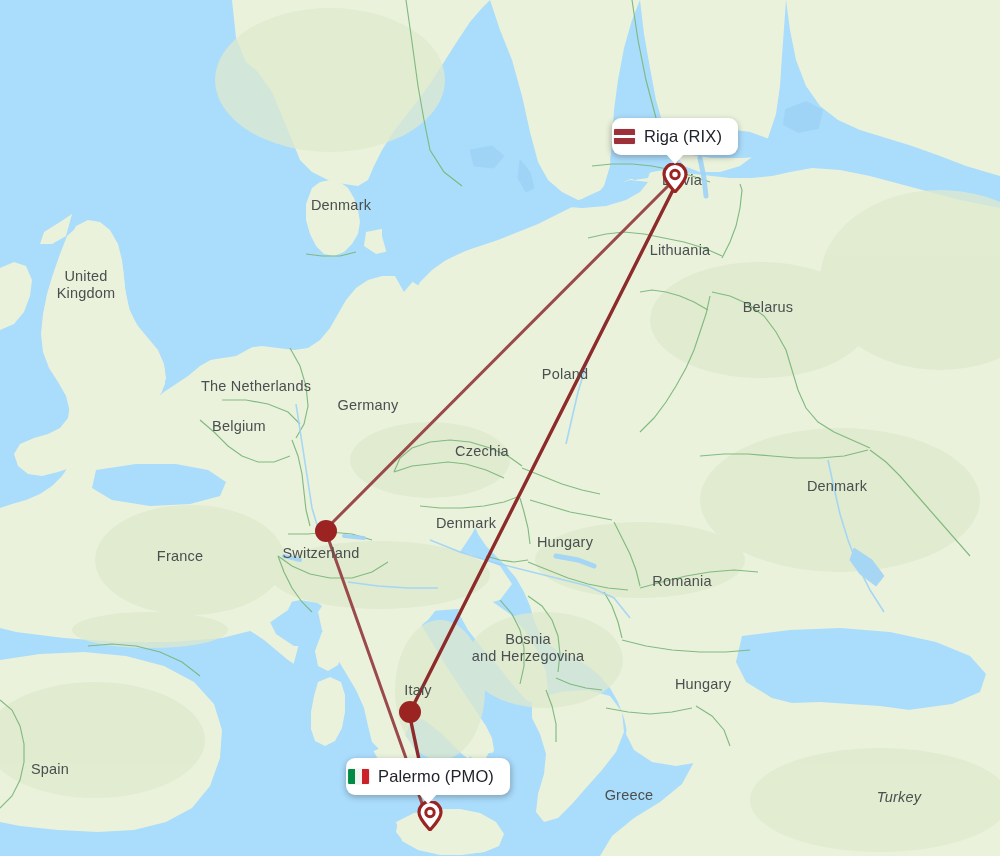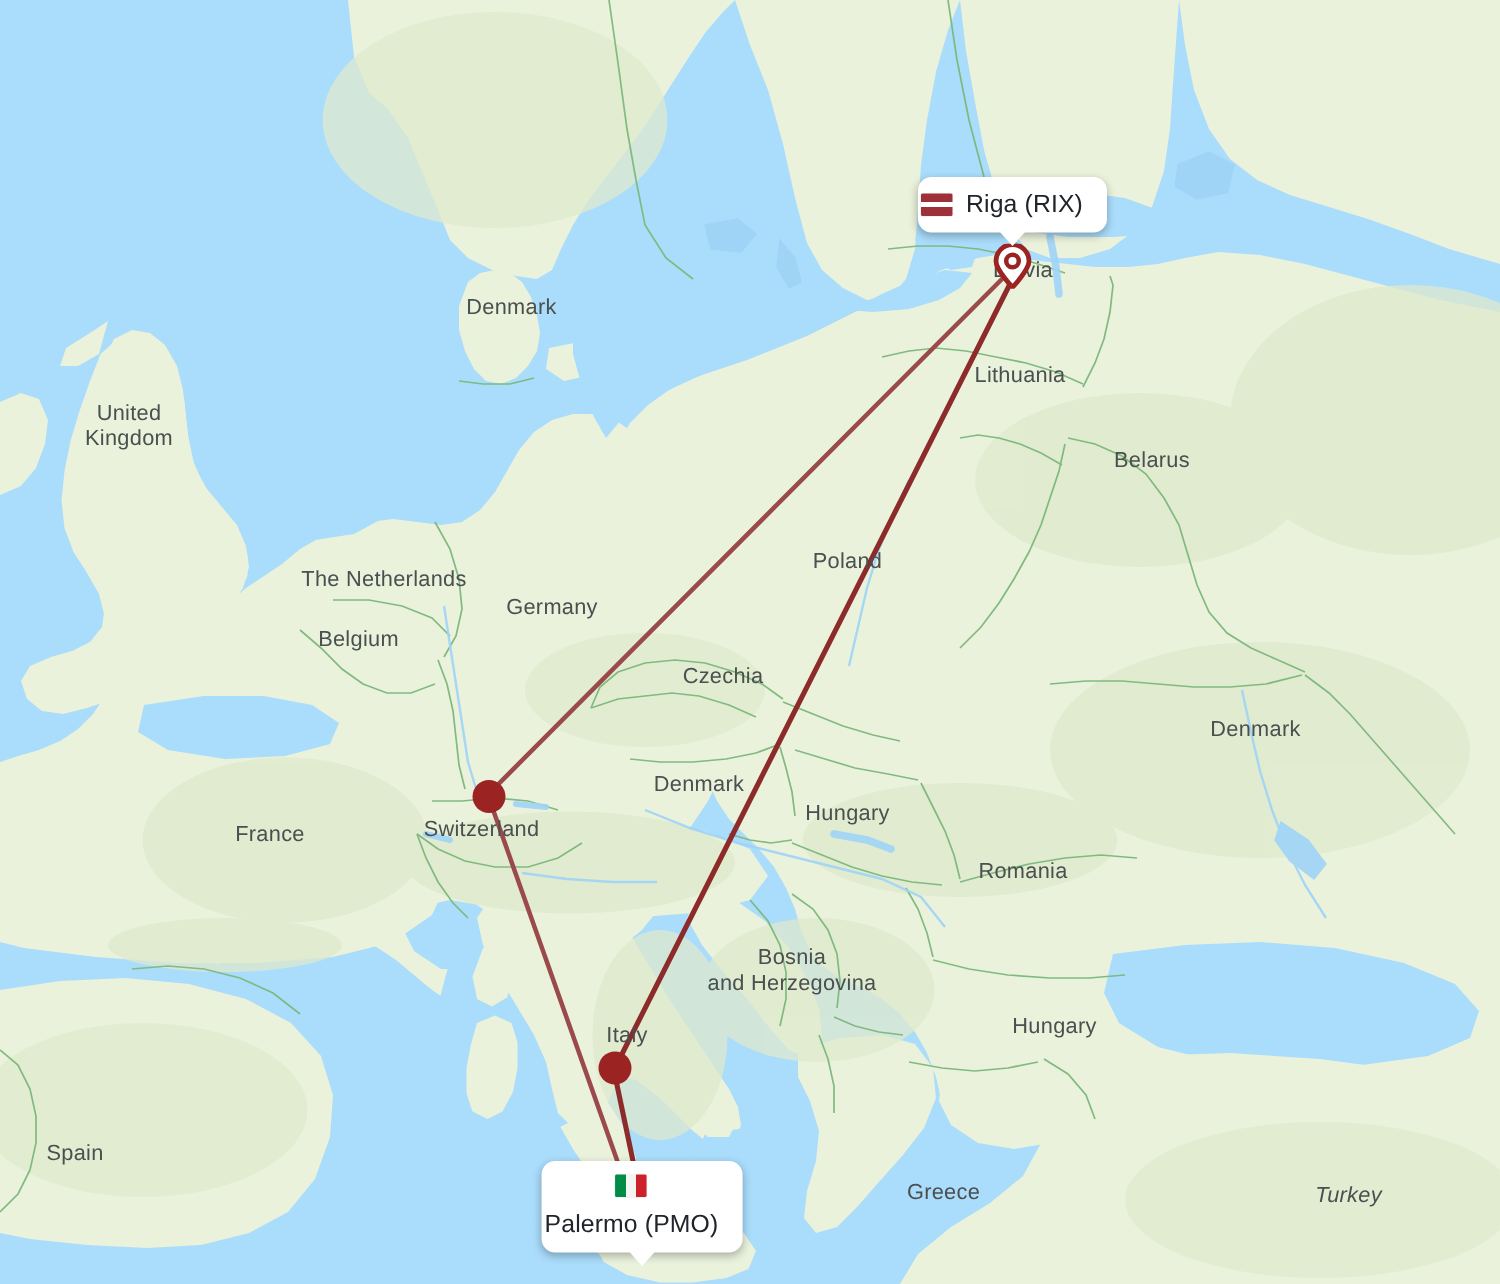--- a/index.html
+++ b/index.html
@@ -438,19 +438,19 @@
           <circle cx="13" cy="11.5" r="4.2" fill="#ffffff" stroke="#9b2423" stroke-width="3"></circle>
         </svg></div>
     </div>
 
   <div class="city-tooltip" id="tooltip-riga" style="left: 675px; top: 118px;">
     <span class="flag flag-lv"></span>
     <span class="label-text">Riga (RIX)</span>
     <span class="tip-arrow"></span>
   </div>
 
-  <div class="city-tooltip" id="tooltip-palermo" style="left: 428px; top: 774px; flex-direction: column;">
+  <div class="city-tooltip" id="tooltip-palermo" style="left: 428px; top: 758px;">
     <span class="flag flag-it"></span>
     <span class="label-text">Palermo (PMO)</span>
     <span class="tip-arrow"></span>
   </div>
 
 </div>
 
 </body></html>

